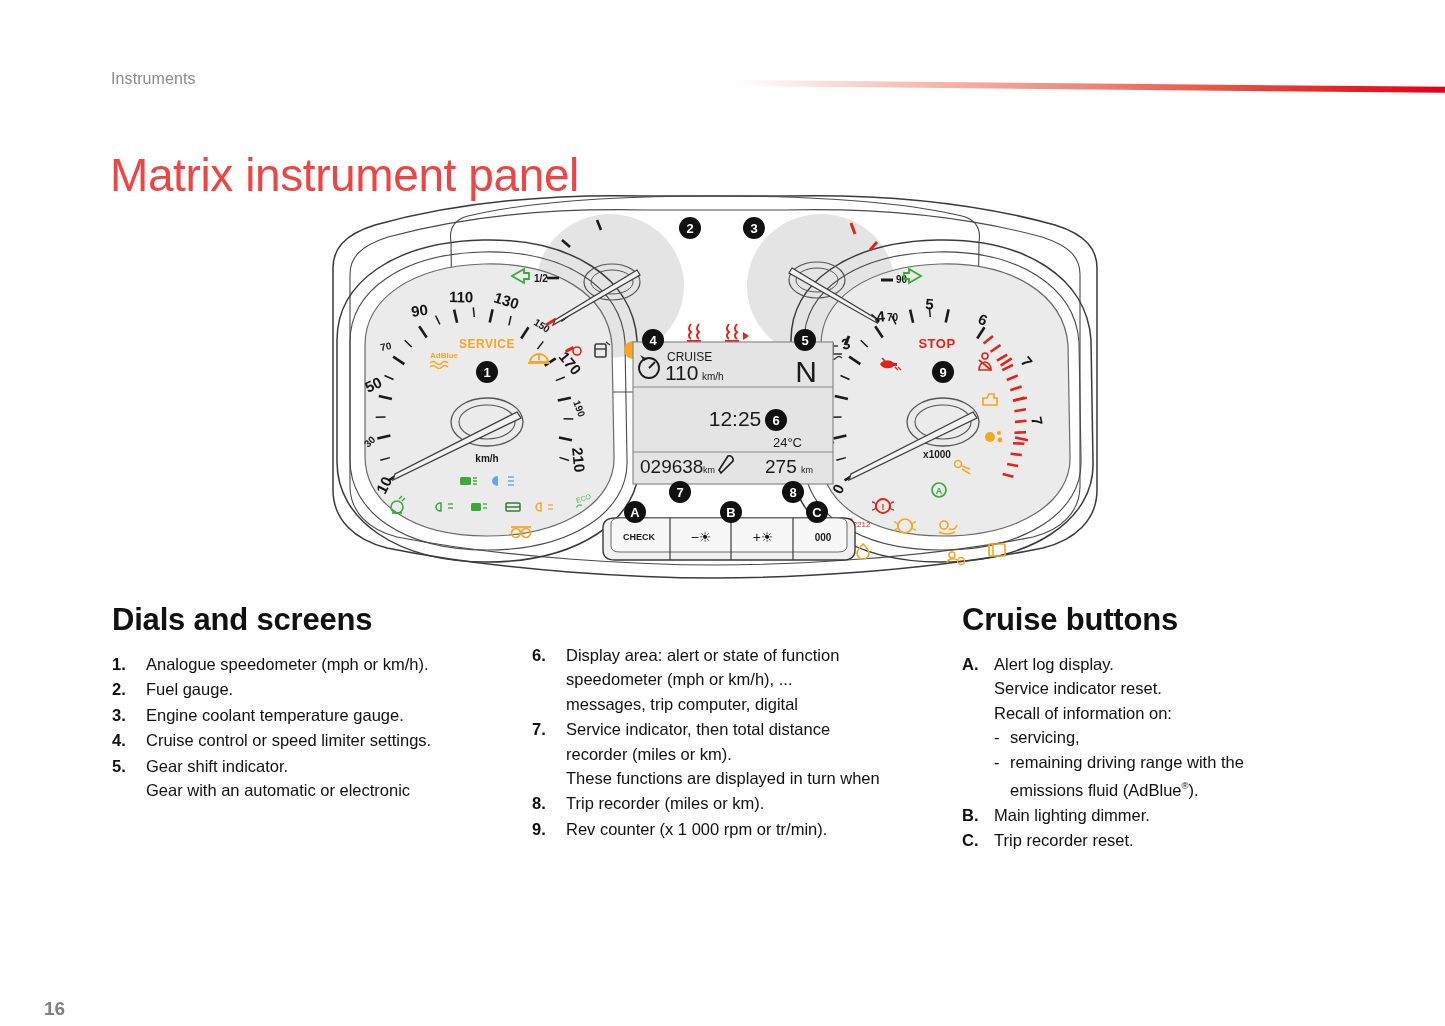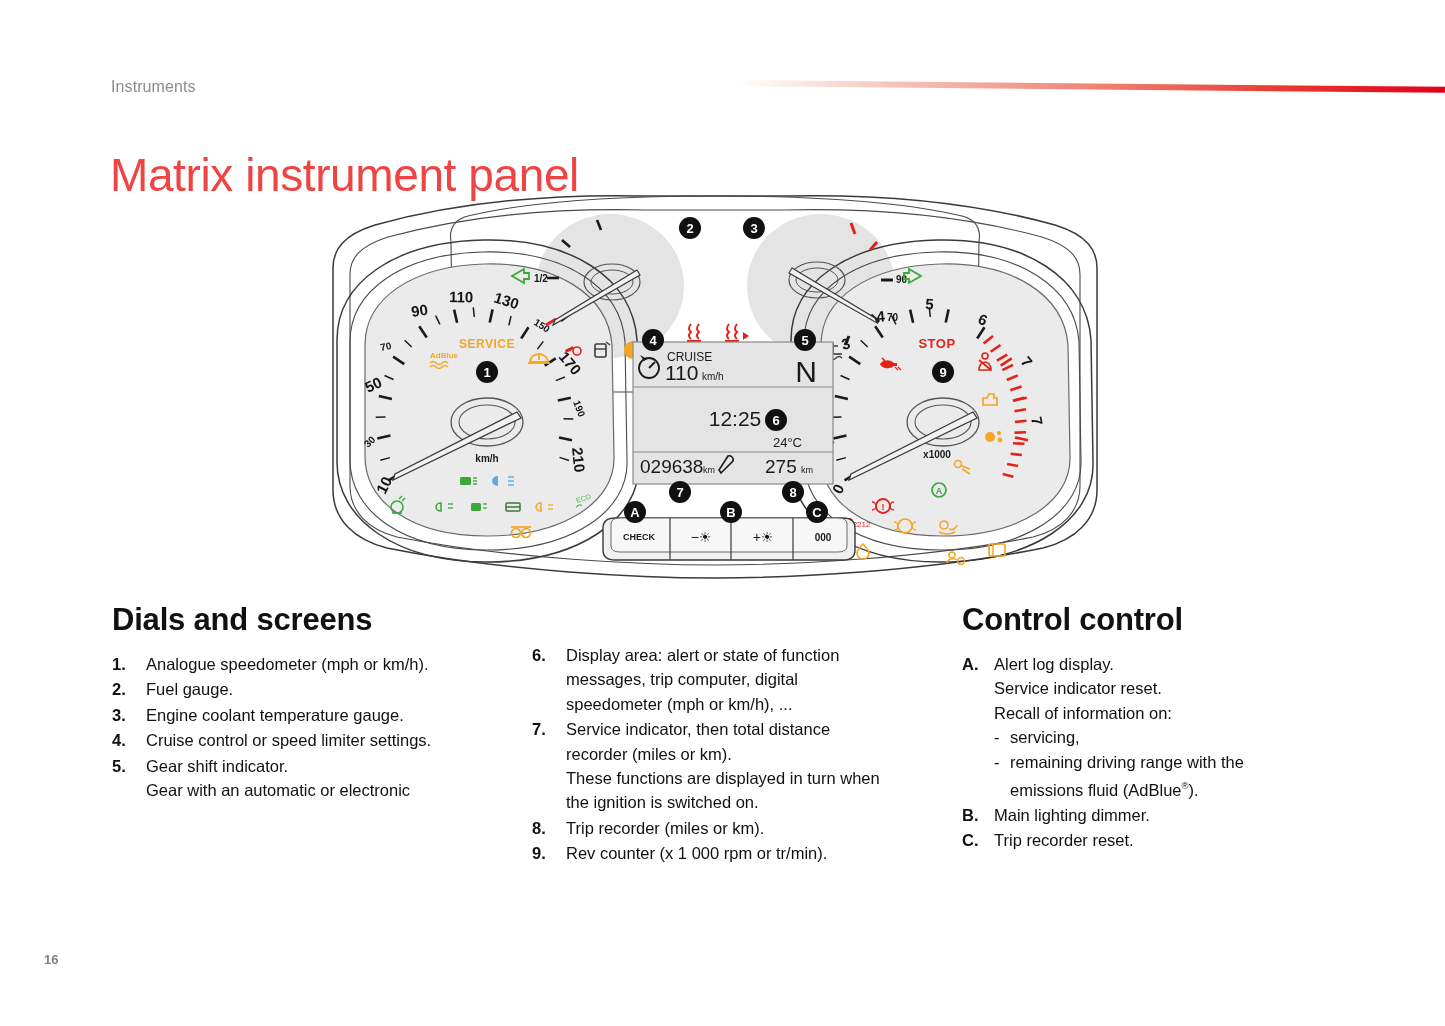--- a/index.html
+++ b/index.html
@@ -13,21 +13,20 @@
     overflow: hidden;
   }
 
   
   #header-eyebrow {
     position: absolute;
     left: 111px; top: 70px;
     font-size: 16px;
     color: #8c8c8c;
     letter-spacing: .1px;
-    margin-top: 8px;
   }
   #header-rule {
     position: absolute;
     left: 735px; top: 80px;
     width: 710px; height: 6px;
     background: linear-gradient(90deg, #ffffff 0%, #f6c5bd 22%, #ef7f70 52%, #e8322a 80%, #e2001a 100%);
     transform: rotate(0.55deg);
     transform-origin: left center;
   }
   #page-title {
@@ -83,22 +82,22 @@
   }
   .body .ln { display: block; white-space: nowrap; }
   .sub { display: flex; }
   .sub .dash { flex: 0 0 auto; width: 16px; }
   .sub .subtext { flex: 1 1 auto; }
   sup { font-size: 9.5px; vertical-align: super; }
 
   
   #page-number {
     position: absolute;
-    left: 44px; top: 952px;
-    font-size: 13px;
+    left: 44px; top: 998px;
+    font-size: 19px;
     font-weight: bold;
     color: #808080;
   }
 </style>
 </head>
 <body>
 
 <div id="header-eyebrow">Instruments</div>
 <div id="header-rule"></div>
 <h1 id="page-title">Matrix instrument panel</h1>
@@ -583,50 +582,49 @@
     </li>
   </ul>
 </div>
 
 <div class="col" id="col-mid">
   <ul class="items">
     <li>
       <span class="marker">6.</span>
       <span class="body">
         <span class="ln">Display area: alert or state of function</span>
+        <span class="ln">speedometer (mph or km/h), ...</span>
         <span class="ln">messages, trip computer, digital</span>
-        <span class="ln">speedometer (mph or km/h), ...</span>
       </span>
     </li>
     <li>
       <span class="marker">7.</span>
       <span class="body">
         <span class="ln">Service indicator, then total distance</span>
         <span class="ln">recorder (miles or km).</span>
         <span class="ln">These functions are displayed in turn when</span>
-        <span class="ln">the ignition is switched on.</span>
       </span>
     </li>
     <li>
       <span class="marker">8.</span>
       <span class="body">
         <span class="ln">Trip recorder (miles or km).</span>
       </span>
     </li>
     <li>
       <span class="marker">9.</span>
       <span class="body">
         <span class="ln">Rev counter (x 1 000 rpm or tr/min).</span>
       </span>
     </li>
   </ul>
 </div>
 
 <div class="col" id="col-right">
-  <h2 class="sect">Control control</h2>
+  <h2 class="sect">Cruise buttons</h2>
   <ul class="items">
     <li>
       <span class="marker">A.</span>
       <span class="body">
         <span class="ln">Alert log display.</span>
         <span class="ln">Service indicator reset.</span>
         <span class="ln">Recall of information on:</span>
         <span class="sub">
           <span class="dash">-</span>
           <span class="subtext">servicing,</span>

